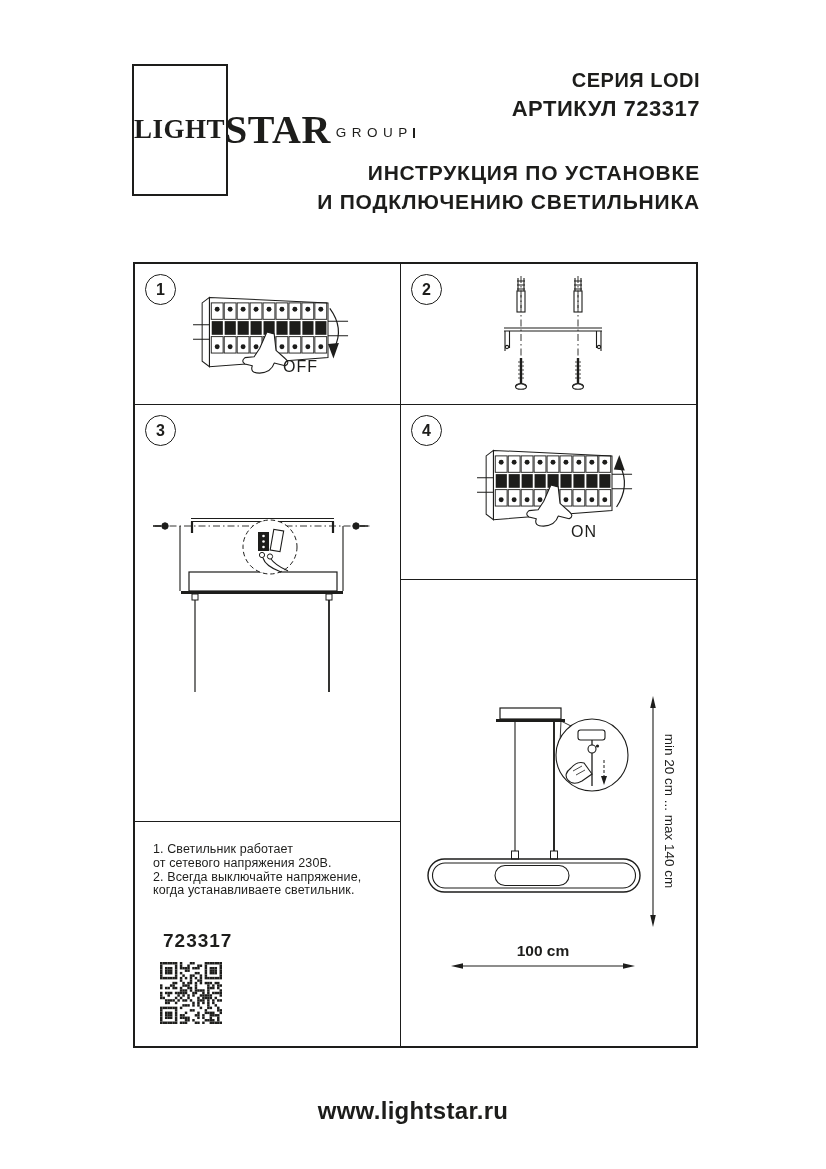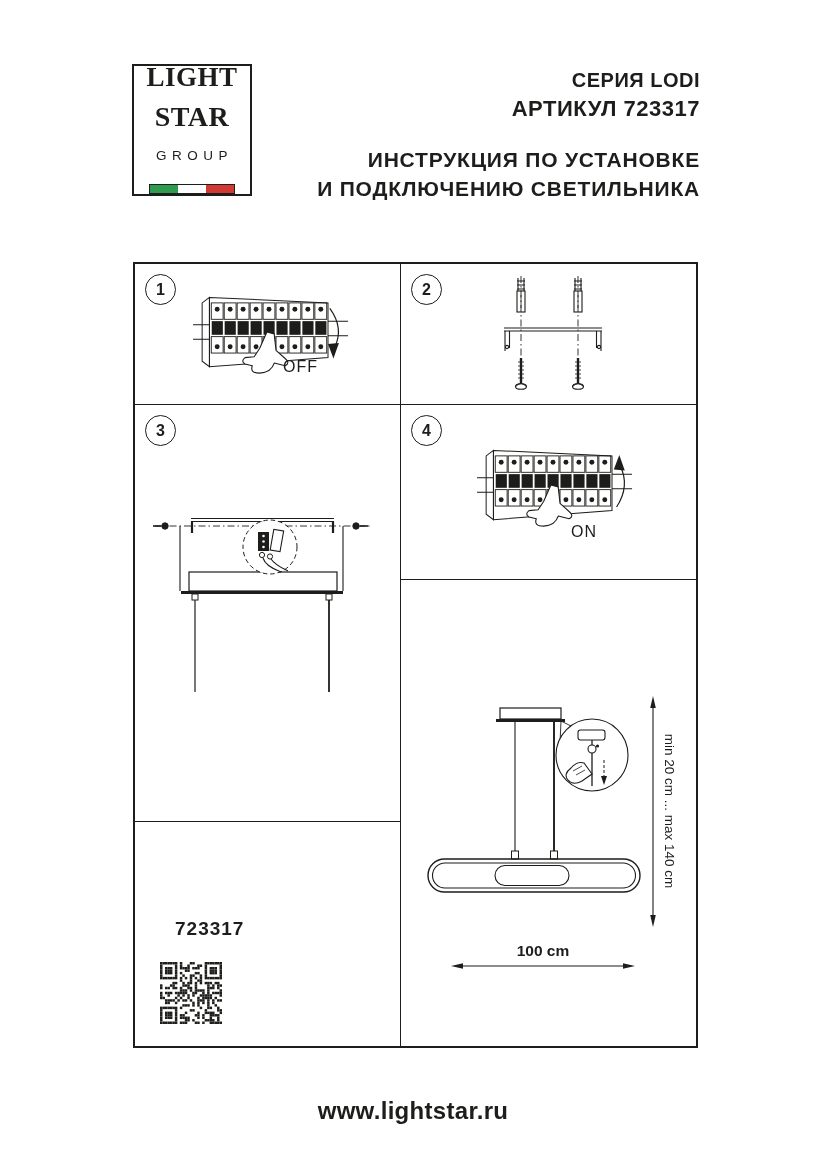--- a/index.html
+++ b/index.html
@@ -1,55 +1,55 @@
 <!DOCTYPE html>
 <html><head>
 <meta charset="utf-8">
 <style>
   html,body{margin:0;padding:0;background:#fff;}
   .page{position:relative;width:826px;height:1169px;background:#fff;overflow:hidden;
         font-family:"Liberation Sans","DejaVu Sans",sans-serif;color:#1d1d1b;}
   .abs{position:absolute;box-sizing:border-box;}
 
   
-  .logo-box{left:132px;top:64px;width:120px;height:132px;border:2px solid #1d1d1b;
-            display:flex;flex-direction:column;align-items:center;justify-content:space-between;}
+  .logo-box{left:132px;top:64px;width:96px;height:132px;border:2px solid #1d1d1b;
+            display:flex;flex-direction:row;align-items:center;justify-content:flex-start;}
   .logo-word{font-family:"Liberation Serif","DejaVu Serif",serif;font-weight:700;line-height:.88;letter-spacing:.5px;}
   .logo-l1{font-size:27px;}
-  .logo-l2{font-size:28px;}
+  .logo-l2{font-size:40px;}
   .logo-l3{font-family:"Liberation Sans",sans-serif;font-weight:400;font-size:13.5px;
            letter-spacing:5.5px;margin:4px 0 0 5px;}
   .logo-flag{width:84px;height:8px;margin-top:6px;border:1px solid #1d1d1b;display:flex;}
   .logo-flag span{flex:1;height:100%;}
 
   .header-right{right:126px;top:66px;text-align:right;font-weight:700;}
   .hdr-series{font-size:20px;line-height:28px;letter-spacing:.5px;}
   .hdr-article{font-size:22px;line-height:30px;letter-spacing:.5px;}
-  .hdr-title{margin-top:21px;font-size:21px;line-height:29px;letter-spacing:.8px;}
+  .hdr-title{margin-top:34px;font-size:21px;line-height:29px;letter-spacing:.8px;}
 
   
   .grid{left:133px;top:262px;width:565px;height:786px;border:2px solid #1d1d1b;}
   .cell{position:absolute;box-sizing:border-box;background:#fff;}
   .c1{left:0;top:0;width:266px;height:141px;border-right:1.5px solid #1d1d1b;border-bottom:1.5px solid #1d1d1b;}
   .c2{left:266px;top:0;width:295px;height:141px;border-bottom:1.5px solid #1d1d1b;}
   .c3{left:0;top:141px;width:266px;height:417px;border-right:1.5px solid #1d1d1b;border-bottom:1.5px solid #1d1d1b;}
   .c4{left:266px;top:141px;width:295px;height:175px;border-bottom:1.5px solid #1d1d1b;}
   .cn{left:0;top:558px;width:266px;height:224px;border-right:1.5px solid #1d1d1b;}
   .cl{left:266px;top:316px;width:295px;height:466px;}
 
   .step-badge{position:absolute;left:10px;top:10px;width:29px;height:29px;border:1.5px solid #1d1d1b;
               border-radius:50%;display:flex;align-items:center;justify-content:center;
               font-size:16px;font-weight:700;}
   .switch-label{position:absolute;font-size:16px;letter-spacing:1px;}
   svg{position:absolute;overflow:visible;}
   svg text{font-family:"Liberation Sans","DejaVu Sans",sans-serif;fill:#1d1d1b;}
 
   
   .notes-text{left:18px;top:21px;font-size:12.5px;line-height:13.8px;letter-spacing:.1px;}
-  .notes-article{left:28px;top:96px;font-size:19px;font-weight:700;letter-spacing:1px;margin-left:12px;}
+  .notes-article{left:28px;top:108px;font-size:19px;font-weight:700;letter-spacing:1px;}
   .qr{left:25px;top:140px;width:62px;height:62px;}
 
   
   .footer{left:0;right:0;top:1097px;text-align:center;font-size:24px;font-weight:700;letter-spacing:.3px;}
 </style>
 </head>
 <body>
 
 <svg width="0" height="0" style="position:absolute" aria-hidden="true">
   <defs>
@@ -228,20 +228,26 @@
       <div class="step-badge">4</div>
       <svg style="left:74px;top:29px;width:160px;height:114px" viewBox="0 0 175 125">
         <use href="#breaker-sym" xlink:href="#breaker-sym"></use>
         <path d="M155,80 Q170,57 159,35" fill="none" stroke="#1d1d1b" stroke-width="1.3"></path>
         <polygon points="152,39 164,40 158,23" fill="#1d1d1b"></polygon>
       </svg>
       <span class="switch-label" style="left:170px;top:118px">ON</span>
     </div>
 
     <div class="cell cn">
+      <div class="abs notes-text">
+        <div>1. Светильник работает</div>
+        <div>от сетевого напряжения 230В.</div>
+        <div>2. Всегда выключайте напряжение,</div>
+        <div>когда устанавливаете светильник.</div>
+      </div>
       <div class="abs notes-article">723317</div>
       <svg class="qr" viewBox="0 0 62 62">
         <g id="qr" fill="#1d1d1b">
             <rect x="0.00" y="0.00" width="2.48" height="2.48"></rect>
             <rect x="2.48" y="0.00" width="2.48" height="2.48"></rect>
             <rect x="4.96" y="0.00" width="2.48" height="2.48"></rect>
             <rect x="7.44" y="0.00" width="2.48" height="2.48"></rect>
             <rect x="9.92" y="0.00" width="2.48" height="2.48"></rect>
             <rect x="12.40" y="0.00" width="2.48" height="2.48"></rect>
             <rect x="14.88" y="0.00" width="2.48" height="2.48"></rect>

